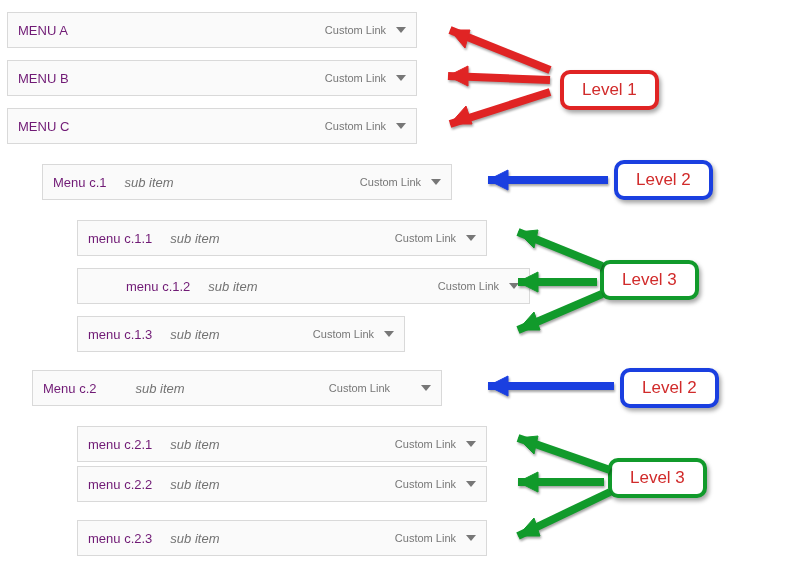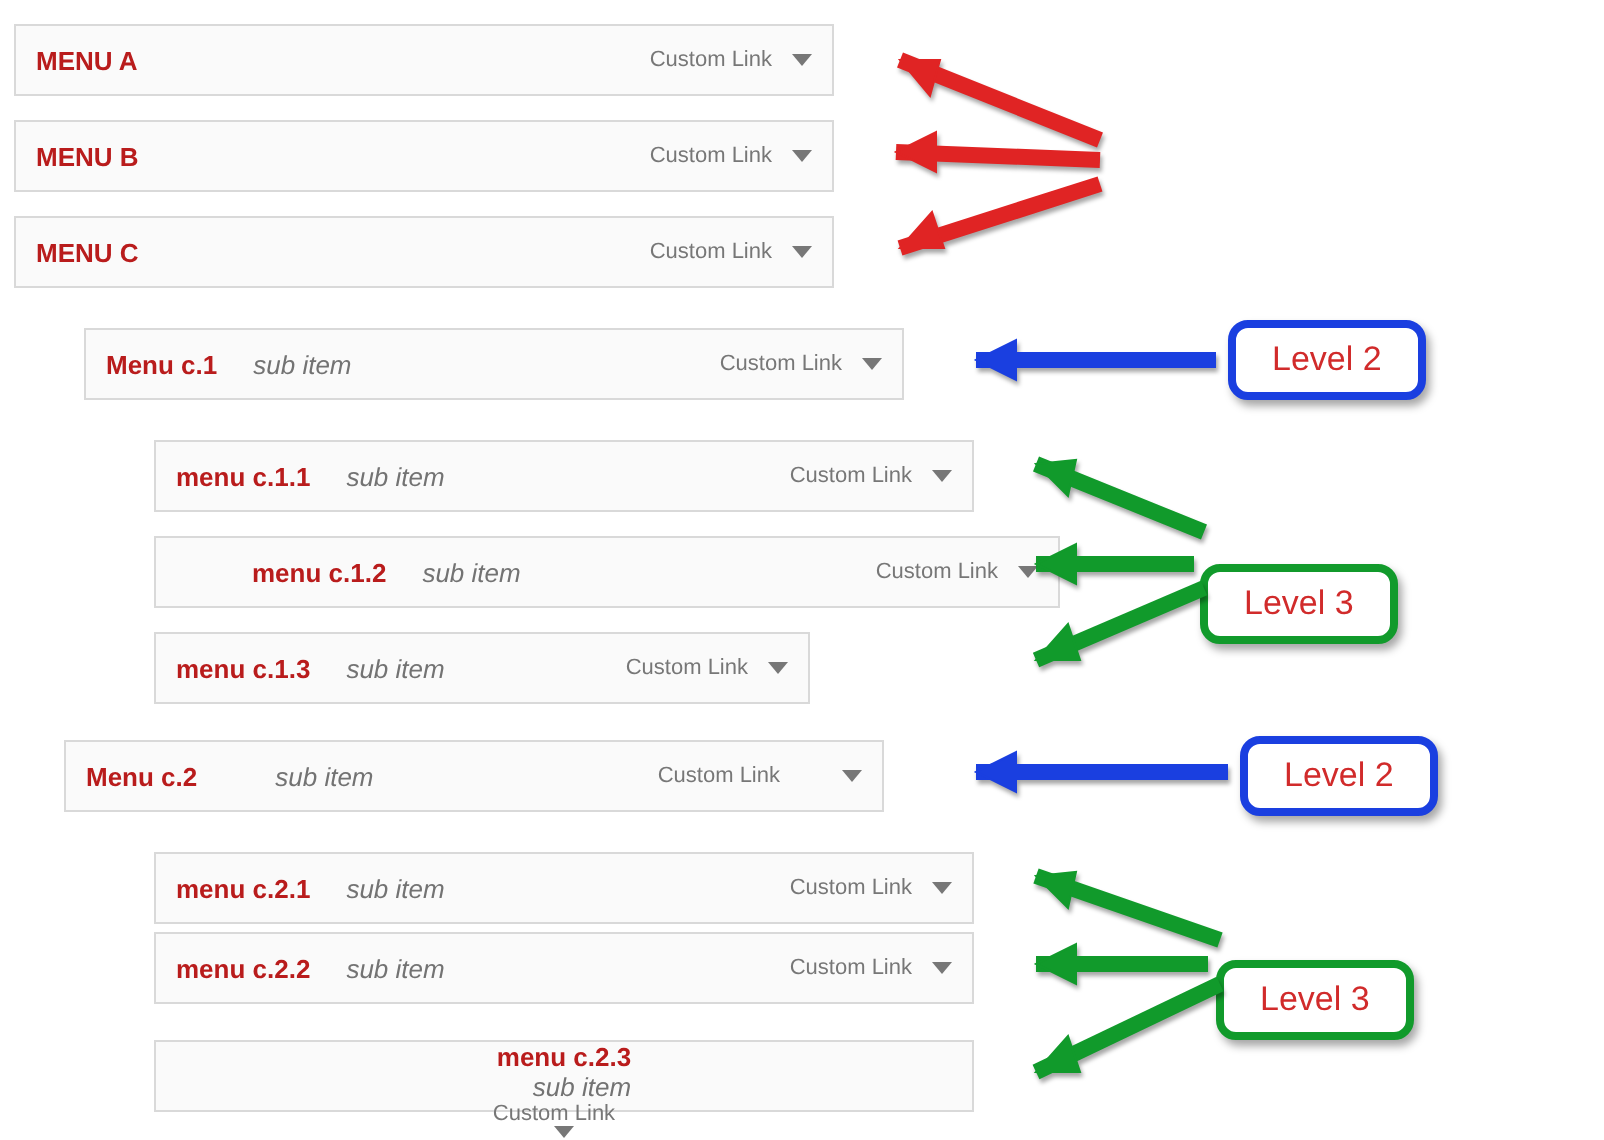--- a/index.html
+++ b/index.html
@@ -10,21 +10,21 @@
     position: absolute;
     border: 1px solid #d9d9d9;
     background: #fafafa;
     display: flex;
     align-items: center;
     padding: 0 10px;
     font-size: 13px;
     color: #444;
     height: 36px;
   }
-  .menu-item .title { font-weight: 700; color: #b91c1c; }
+  .menu-item .title { font-weight: 400; color: #701a75; }
   .menu-item .subnote { font-style: italic; color: #737373; margin-left: 18px; font-weight: 400; }
   .menu-item .spacer { flex: 1; }
   .menu-item .link-type { color: #777; font-size: 11px; margin-right: 10px; }
   .menu-item .caret {
     width: 0; height: 0;
     border-left: 5px solid transparent;
     border-right: 5px solid transparent;
     border-top: 6px solid #777;
   }
 
@@ -34,21 +34,21 @@
     border-radius: 10px;
     font-size: 17px;
     font-weight: 400;
     color: #d12b2b;
     padding: 6px 18px;
     background: #fff;
     filter: drop-shadow(2px 3px 2px rgba(0,0,0,0.35));
   }
   .badge.red   { border-color: #e02424; }
   .badge.blue  { border-color: #1a3fe0; }
-  .badge.green { border-color: #119a2b; margin-top: 22px; }
+  .badge.green { border-color: #119a2b; }
 
   
   .arrow {
     position: absolute;
     width: 160px;  
     height: 60px;
     pointer-events: none;
     filter: drop-shadow(1px 2px 1px rgba(0,0,0,0.35));
   }
   .arrow svg { overflow: visible; }
@@ -128,28 +128,29 @@
   </div>
 
   <div class="menu-item" style="left:77px; top:466px; width:410px;">
     <span class="title">menu c.2.2</span>
     <span class="subnote">sub item</span>
     <span class="spacer"></span>
     <span class="link-type">Custom Link</span>
     <span class="caret"></span>
   </div>
 
-  <div class="menu-item" style="left:77px; top:520px; width:410px;flex-direction:column;">
+  <div class="menu-item" style="left:77px; top:520px; width:410px;">
     <span class="title">menu c.2.3</span>
     <span class="subnote">sub item</span>
     <span class="spacer"></span>
     <span class="link-type">Custom Link</span>
     <span class="caret"></span>
   </div>
 
+  <div class="badge red" style="left:560px; top:70px;"><span>Level 1</span></div>
   <div class="badge blue" style="left:614px; top:160px;"><span>Level 2</span></div>
   <div class="badge green" style="left:600px; top:260px;"><span>Level 3</span></div>
   <div class="badge blue" style="left:620px; top:368px;"><span>Level 2</span></div>
   <div class="badge green" style="left:608px; top:458px;"><span>Level 3</span></div>
 
   <div class="arrow" style="left:420px; top:10px;">
     <svg width="160" height="60">
         <g fill="#e02424" stroke="#e02424">
       <line x1="130" y1="60" x2="30" y2="20" stroke-width="8"></line>
       <polygon points="30,20 50,20 45,38"></polygon>

